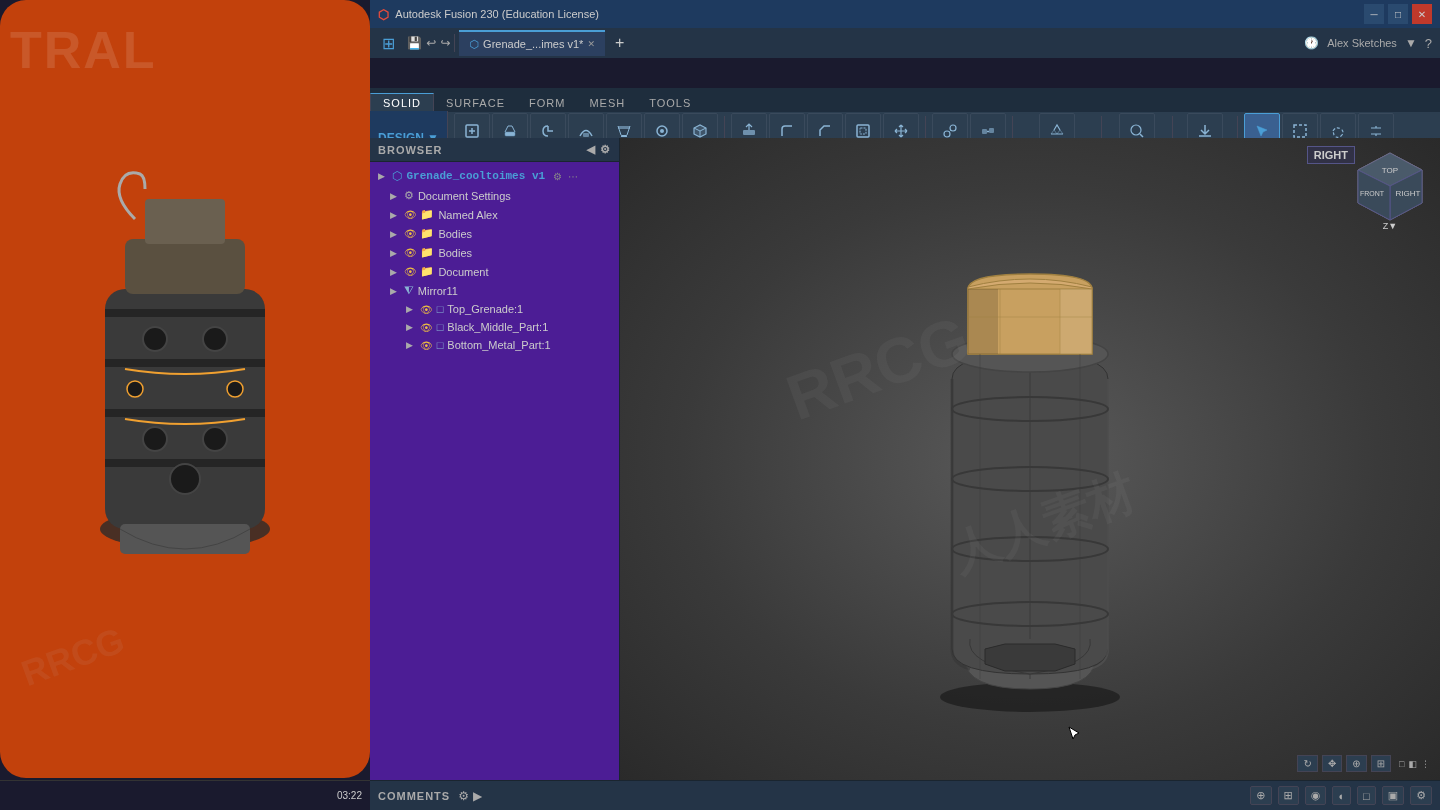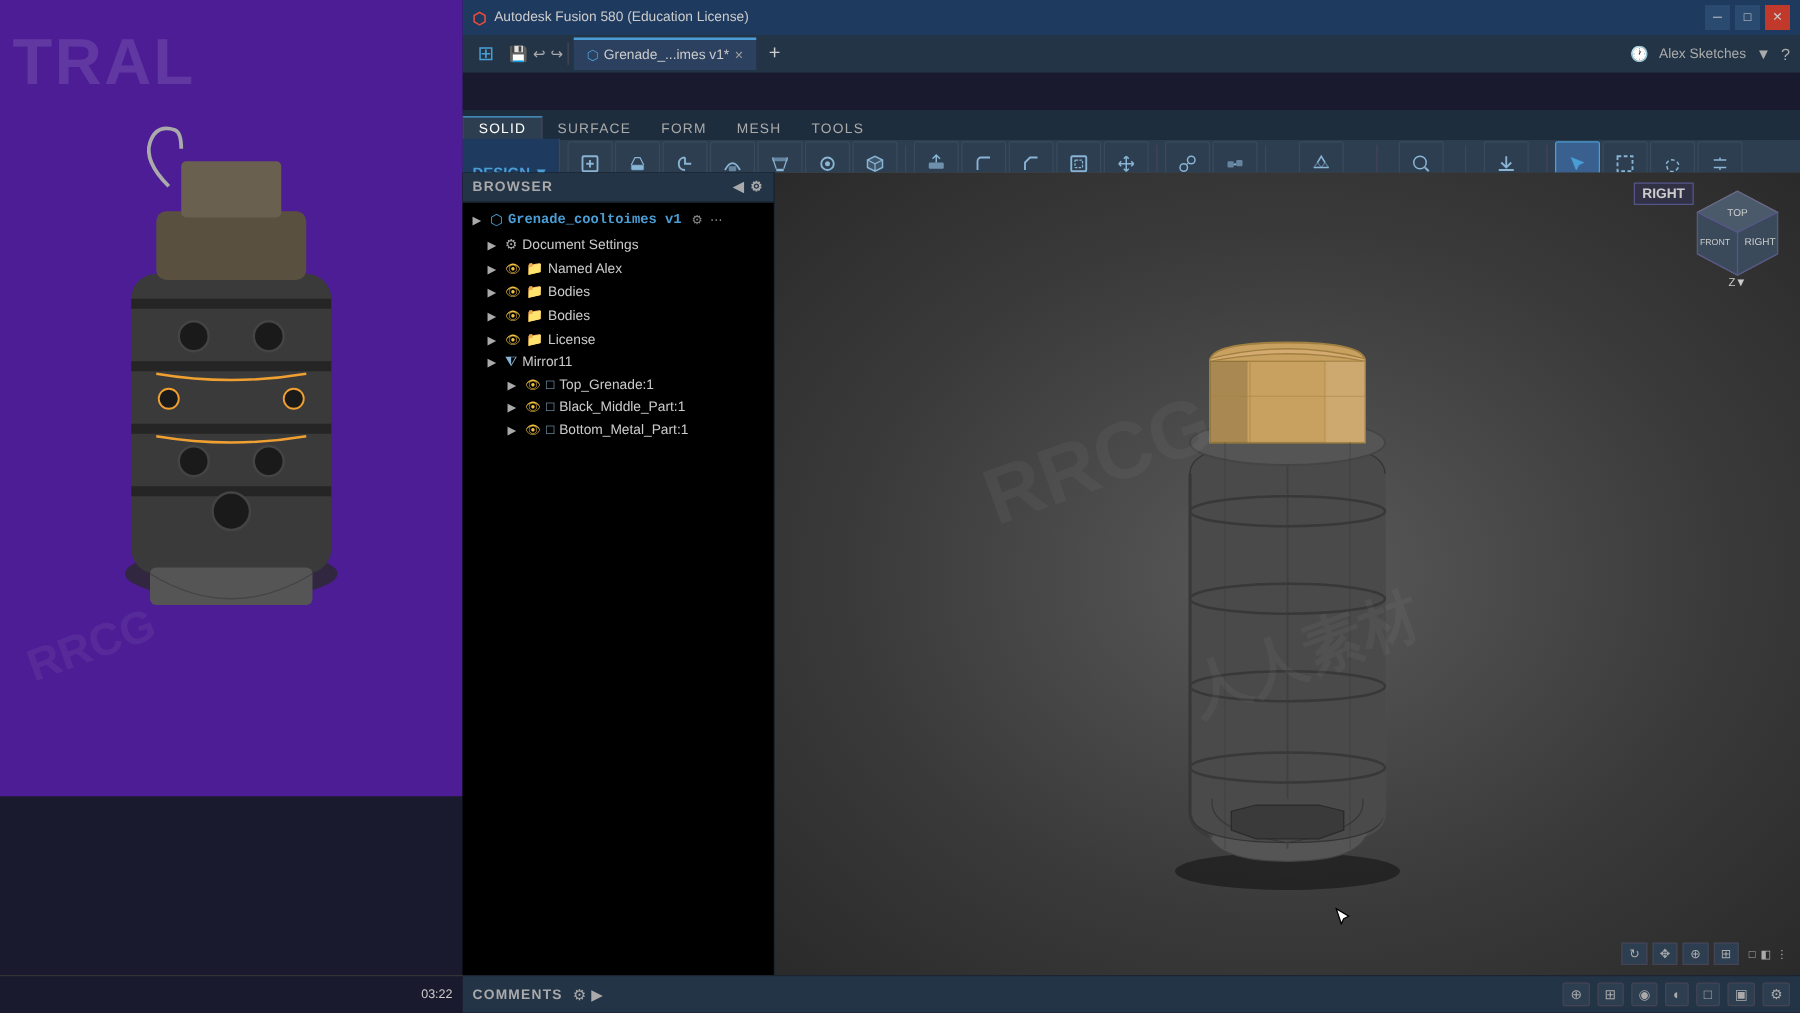--- a/index.html
+++ b/index.html
@@ -32,28 +32,28 @@
     .tb-btn {
       width: 36px; height: 36px; background: #2c3e50; border: 1px solid #3a4a5c; color: #ccc;
       cursor: pointer; display: flex; flex-direction: column; align-items: center; justify-content: center;
       font-size: 9px; gap: 1px; border-radius: 2px;
     }
     .tb-btn svg { width: 18px; height: 18px; }
     .tb-group-label { font-size: 9px; color: #aaa; padding: 2px 4px; white-space: nowrap; }
 
     
     #leftpanel {
-      position: absolute; top: 0; left: 0; width: 370px; height: 637px;
-      background: #4c1d95; display: flex; flex-direction: column; align-items: center; justify-content: center;
+      position: absolute; top: 0; left: 0; width: 370px; height: 778px;
+      background: #c2410c; display: flex; flex-direction: column; align-items: center; justify-content: center; border-radius: 26px;
     }
 
     
     #browser {
       position: absolute; top: 138px; left: 370px; width: 250px; bottom: 30px;
-      background: #000000; border-right: 1px solid #1a252f;
+      background: #4c1d95; border-right: 1px solid #1a252f;
     }
     #browser-header {
       height: 24px; background: #243447; display: flex; align-items: center; padding: 0 8px;
       border-bottom: 1px solid #1a252f; justify-content: space-between;
     }
     #browser-header span { color: #aaa; font-size: 11px; font-weight: bold; letter-spacing: 1px; }
     .browser-controls { display: flex; gap: 4px; }
     .browser-btn { color: #aaa; cursor: pointer; font-size: 12px; }
     #browser-content { padding: 4px 0; }
     .tree-item {
@@ -117,21 +117,21 @@
       pointer-events: none;
       z-index: 100;
     }
   </style>
 </head>
 <body>
 
 <div id="titlebar">
   <div class="title-left">
     <span style="color:#e74c3c; font-weight:bold; font-size:13px;">⬡</span>
-    <span>Autodesk Fusion 580 (Education License)</span>
+    <span>Autodesk Fusion 230 (Education License)</span>
   </div>
   <div class="win-controls">
     <button class="win-btn">─</button>
     <button class="win-btn">□</button>
     <button class="win-btn close">✕</button>
   </div>
 </div>
 
 <div id="tabbar">
   <div style="display:flex;align-items:center;gap:4px;padding:2px 4px;">
@@ -431,21 +431,21 @@
       <span class="expand">▶</span>
       <span class="eye-icon">👁</span>
       <span class="folder-icon">📁</span>
       <span>Bodies</span>
     </div>
 
     <div class="tree-item tree-indent-1">
       <span class="expand">▶</span>
       <span class="eye-icon">👁</span>
       <span class="folder-icon">📁</span>
-      <span>License</span>
+      <span>Document</span>
     </div>
 
     <div class="tree-item tree-indent-1">
       <span class="expand">▶</span>
       <span style="color:#8ab4d4;font-size:11px;">⧨</span>
       <span>Mirror11</span>
     </div>
 
     <div class="tree-item tree-indent-2">
       <span class="expand">▶</span>

